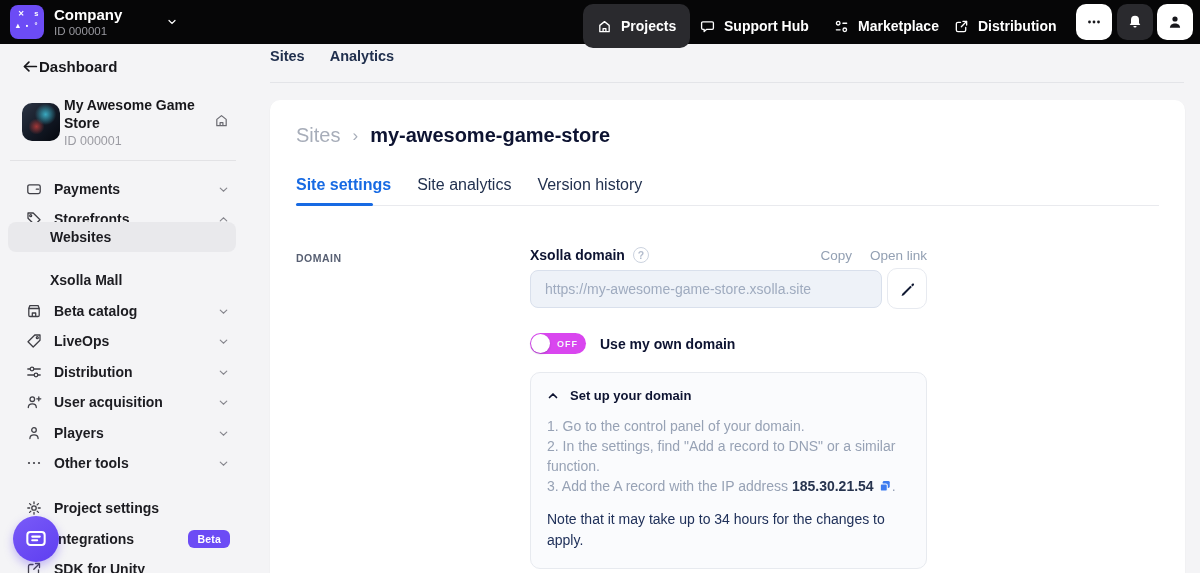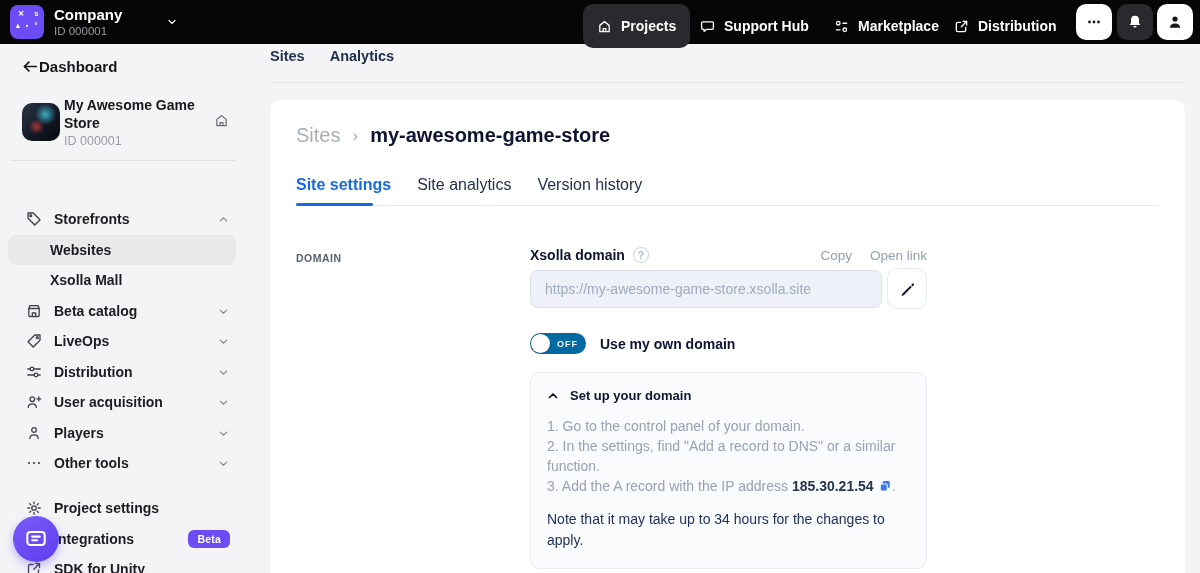--- a/index.html
+++ b/index.html
@@ -91,21 +91,21 @@
   .field-actions span { font-size:13.5px; font-weight:500; color:#93a0b3; cursor:pointer; }
 
   .domain-input { position:absolute; left:0; top:170px; width:352px; height:38px; background:#eef2f8;
                   border:1px solid #d9e0ec; border-radius:8px; padding:8px 14px; font-size:14px;
                   font-family:"Liberation Sans", sans-serif; color:#35435e; }
   .domain-input::placeholder { color:#9fabbf; }
   .edit-btn { position:absolute; left:357px; top:168px; width:40px; height:41px; background:#fff;
               border:1px solid #e7eaf0; border-radius:10px; display:flex; align-items:center; justify-content:center; cursor:pointer; }
 
   .toggle-row { position:absolute; left:0; top:233px; display:flex; align-items:center; }
-  .toggle { position:relative; width:56px; height:21px; border-radius:11px; background:#0369a1; cursor:pointer; }
+  .toggle { position:relative; width:56px; height:21px; border-radius:11px; background:#d946ef; cursor:pointer; }
   .toggle .knob { position:absolute; left:1px; top:1px; width:19px; height:19px; border-radius:50%; background:#fff;
                   box-shadow:0 1px 2px rgba(30,40,70,.25); }
   .toggle .state { position:absolute; left:27px; top:6px; font-size:9px; font-weight:700; color:#f4f7fb; letter-spacing:1px; }
   .toggle-label { margin-left:14px; font-size:14px; font-weight:700; color:#0d1331; }
 
   .setup-box { position:absolute; left:0; top:272px; width:397px; height:197px; background:#fafbfd;
                border:1px solid #e7eaef; border-radius:10px; padding:15px 16px; }
   .setup-head { display:flex; align-items:center; gap:11px; cursor:pointer; }
   .setup-title { font-size:13px; font-weight:700; color:#0d1331; }
   .setup-steps { margin-top:13px; font-size:14px; line-height:20px; color:#97a2b5; }
@@ -210,37 +210,51 @@
   <div class="proj-name">My Awesome Game Store</div>
   <span class="proj-home">
     <svg width="15" height="15" viewBox="0 0 16 16" fill="none" stroke="#6b6b72" stroke-width="1.3" stroke-linejoin="round">
         <path d="M3 13.5V6.8L8 2.8l5 4v6.7H3z"></path>
         <path d="M6.5 13.5v-3.3h3v3.3"></path>
       </svg>
   </span>
   <div class="proj-id">ID 000001</div>
   <div class="side-divider"></div>
 
+  <div class="srow" style="top:130px">
+    <span class="sicon">
+      <svg width="16" height="16" viewBox="0 0 16 16" fill="none" stroke="#3f3f46" stroke-width="1.3" stroke-linejoin="round">
+          <rect x="1.8" y="3.8" width="12.4" height="8.8" rx="1.8"></rect>
+          <path d="M10.3 8.2h2.2" stroke-linecap="round"></path>
+        </svg>
+    </span>
+    <span class="slabel">Payments</span>
+    <span class="schev">
+      <svg width="13" height="13" viewBox="0 0 16 16" fill="none" stroke="#86868d" stroke-width="1.4" stroke-linecap="round">
+          <path d="M4 6.2 8 10l4-3.8"></path>
+        </svg>
+    </span>
+  </div>
 
   <div class="srow" style="top:160px">
     <span class="sicon">
       <svg width="16" height="16" viewBox="0 0 16 16" fill="none" stroke="#3f3f46" stroke-width="1.3" stroke-linejoin="round">
           <path d="M2 2h5.2L14 8.8 8.8 14 2 7.2V2z"></path>
           <circle cx="4.7" cy="4.7" r="1"></circle>
         </svg>
     </span>
     <span class="slabel">Storefronts</span>
     <span class="schev">
       <svg width="13" height="13" viewBox="0 0 16 16" fill="none" stroke="#86868d" stroke-width="1.4" stroke-linecap="round">
           <path d="M4 9.8 8 6l4 3.8"></path>
         </svg>
     </span>
   </div>
 
-  <div class="srow sub selected" style="top:191px">
+  <div class="srow sub selected" style="top:178px">
     <span class="slabel" style="margin-left:0">Websites</span>
   </div>
 
   <div class="srow sub" style="top:221px">
     <span class="slabel" style="margin-left:0">Xsolla Mall</span>
   </div>
 
   <div class="srow" style="top:252px">
     <span class="sicon">
       <svg width="16" height="16" viewBox="0 0 16 16" fill="none" stroke="#3f3f46" stroke-width="1.3" stroke-linejoin="round">

